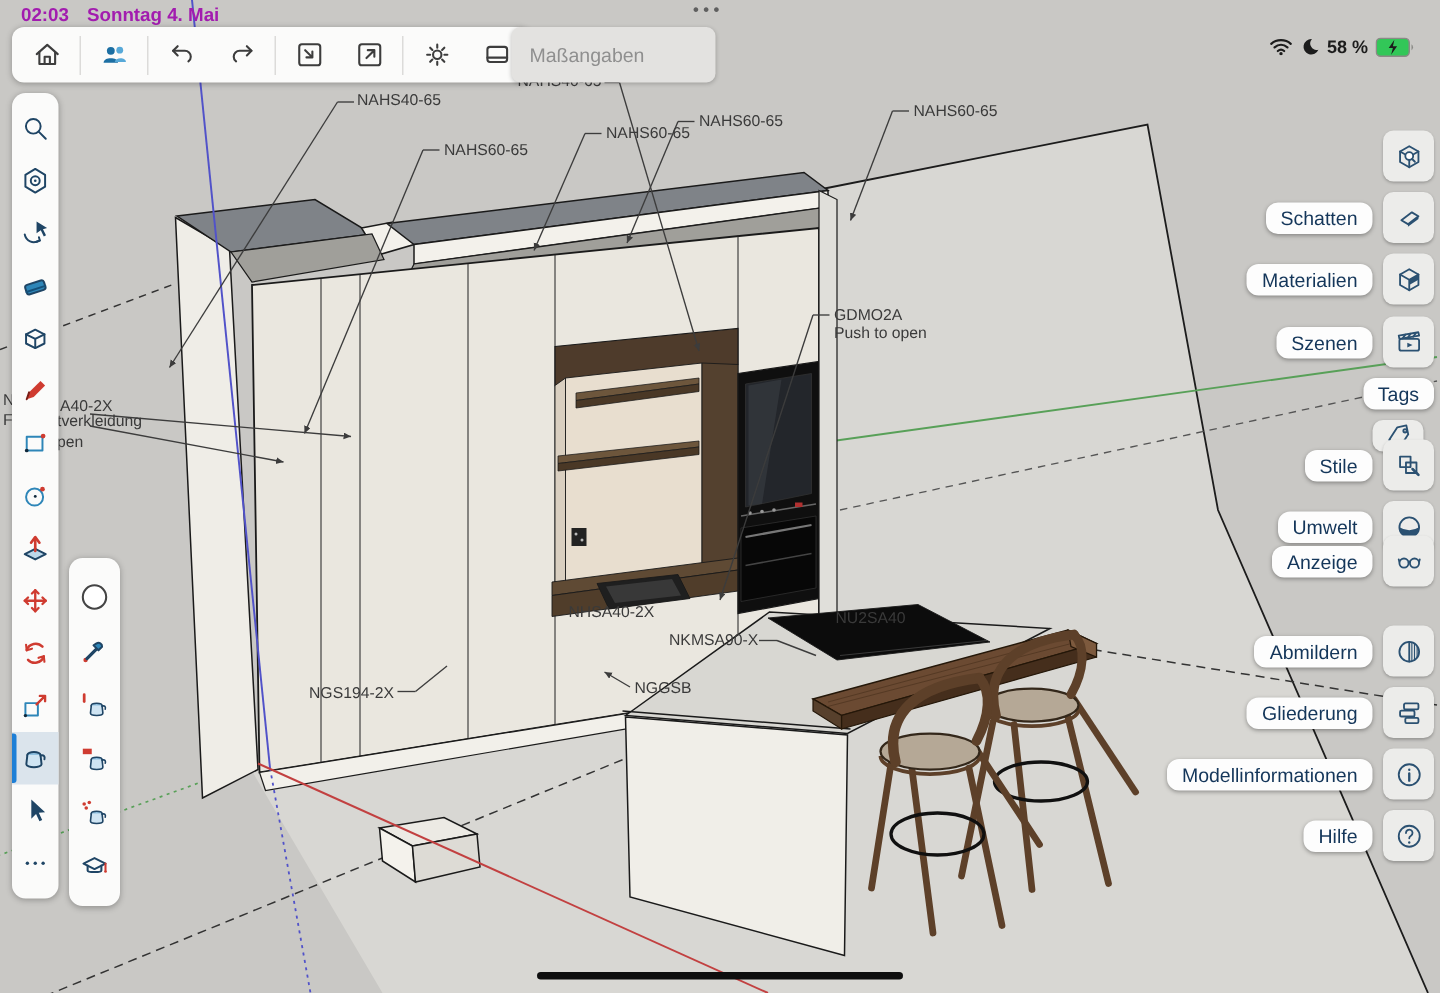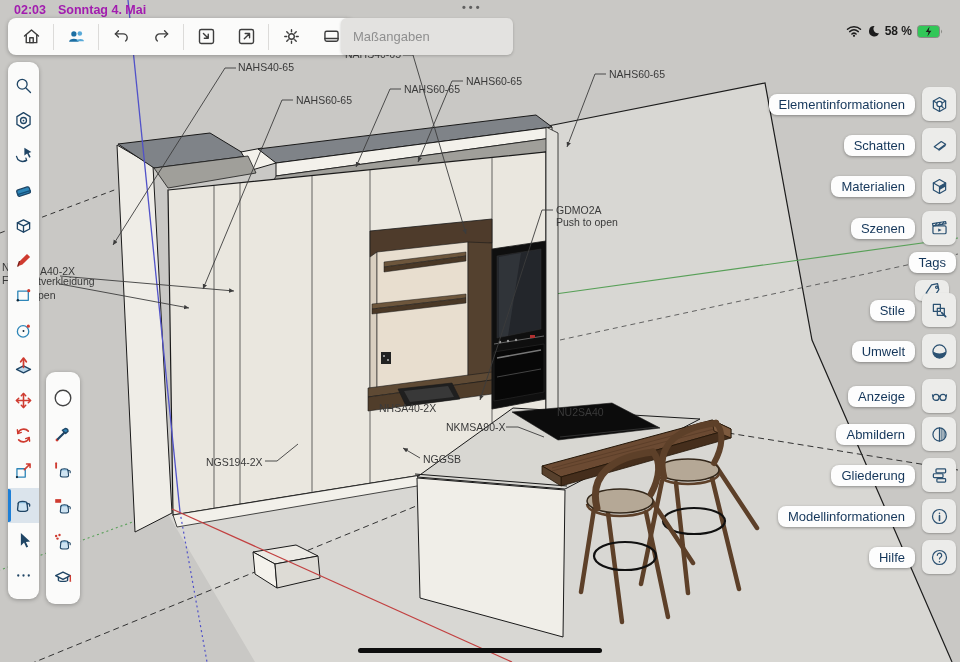--- a/index.html
+++ b/index.html
@@ -13,21 +13,21 @@
   #status-left{left:14px;top:3px;font-size:12.5px;font-weight:700;color:#a21caf;display:flex;gap:12px;}
   #handle-dots{left:462px;top:1px;font-size:11px;letter-spacing:3px;color:#5f5f5f;font-weight:700;}
   #status-right{right:16px;top:3px;display:flex;align-items:center;gap:5px;font-size:12px;font-weight:600;color:#1c1c1c;margin-top:21px;}
   
   #main-toolbar{left:8px;top:18px;height:37px;background:#fbfbfa;border-radius:8px;
      box-shadow:0 1px 4px rgba(0,0,0,.28);display:flex;align-items:center;padding:0 3px;}
   .tb{width:40px;height:33px;display:flex;align-items:center;justify-content:center;background:none;border:none;padding:0;}
   .tb svg{width:21px;height:21px;stroke:#3d3d3d;stroke-width:1.6;fill:none;stroke-linecap:round;stroke-linejoin:round;}
   .tb-div{width:1px;height:26px;background:#dcdbd9;margin:0 2px;}
   
-  #measure-box{left:341px;top:18px;width:172px;height:37px;background:#e3e2e0;border-radius:6px;
+  #measure-box{left:341px;top:18px;width:136px;height:37px;background:#e3e2e0;border-radius:6px;
      box-shadow:0 1px 3px rgba(0,0,0,.2);display:flex;align-items:center;padding:0 10px;box-sizing:border-box;}
   #measure-box input{border:none;background:transparent;font-size:13px;color:#555;width:100%;outline:none;
      font-family:"Liberation Sans",sans-serif;}
   #measure-box input::placeholder{color:#8f8f8f;}
   
   #left-toolbar{left:8px;top:62px;width:31px;background:#fbfbfa;border-radius:9px;
      box-shadow:0 1px 4px rgba(0,0,0,.28);display:flex;flex-direction:column;align-items:center;padding:6px 0;}
   .lt{width:31px;height:35px;display:flex;align-items:center;justify-content:center;position:relative;background:none;border:none;padding:0;}
   .lt svg{width:21px;height:21px;stroke:#1f4565;stroke-width:1.5;fill:none;stroke-linecap:round;stroke-linejoin:round;}
   .lt.selected{background:#dbe4ec;}
@@ -471,21 +471,20 @@
       <svg viewBox="0 0 24 24">
         <path d="M12 5.5 L20 9.5 L12 13.5 L4 9.5 Z"></path>
         <path d="M7 11 V14.5 c0 1.6 10 1.6 10 0 V11"></path>
         <path d="M20 9.5 v4.5" stroke="#cf3b30"></path>
         <circle cx="20" cy="15.2" r="1" fill="#cf3b30" stroke="none"></circle>
       </svg>
     </button>
   </div>
 <div id="right-panel">
     <div class="rp-row" style="top: 87px;">
-      <div class="pill">Elementinformationen</div>
       <div class="rp-icon">
         <svg viewBox="0 0 24 24">
           <path d="M12 4 L19 8 V16 L12 20 L5 16 V8 Z"></path>
           <path d="M5 8 L12 12 L19 8 M12 12 V20"></path>
           <circle cx="12" cy="11.5" r="3" fill="#ffffff"></circle>
           <path d="M14.2 13.7 L16.3 15.8"></path>
         </svg>
       </div>
     </div>
     <div class="rp-row" style="top: 128px;">
@@ -539,21 +538,21 @@
     </div>
     <div class="rp-row" style="top: 334px;">
       <div class="pill">Umwelt</div>
       <div class="rp-icon">
         <svg viewBox="0 0 24 24">
           <circle cx="12" cy="12" r="7.5"></circle>
           <path d="M4.5 12 A7.5 7.5 0 0 0 19.5 12 Q12 16.5 4.5 12 Z" fill="#2b5172" stroke="none"></path>
         </svg>
       </div>
     </div>
-    <div class="rp-row" style="top: 379px;">
+    <div class="rp-row" style="top: 357px;">
       <div class="pill">Anzeige</div>
       <div class="rp-icon">
         <svg viewBox="0 0 24 24">
           <circle cx="8" cy="13" r="3.5"></circle>
           <circle cx="16" cy="13" r="3.5"></circle>
           <path d="M11.5 12.3 Q12 11.3 12.5 12.3 M4.5 12 L4 10.2 M19.5 12 L20 10.2"></path>
         </svg>
       </div>
     </div>
     <div class="rp-row" style="top: 417px;">

